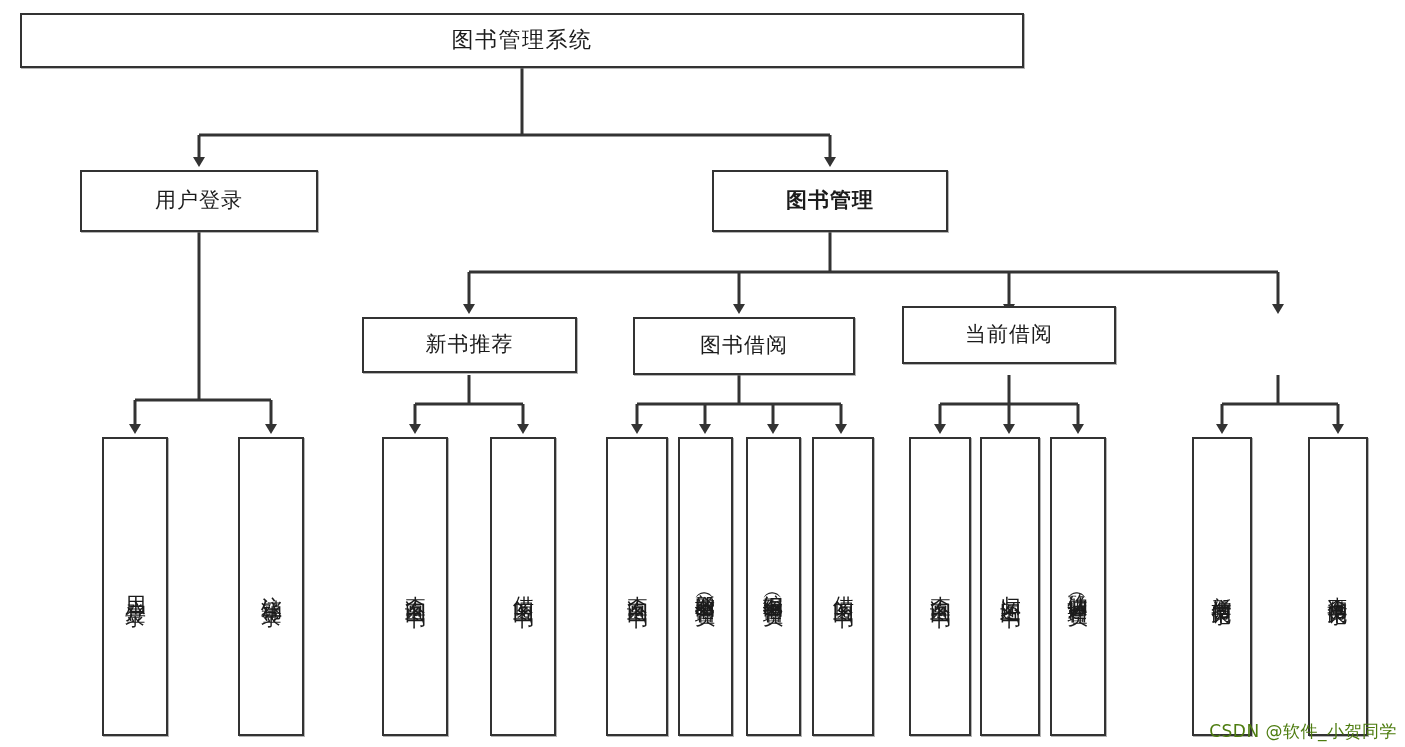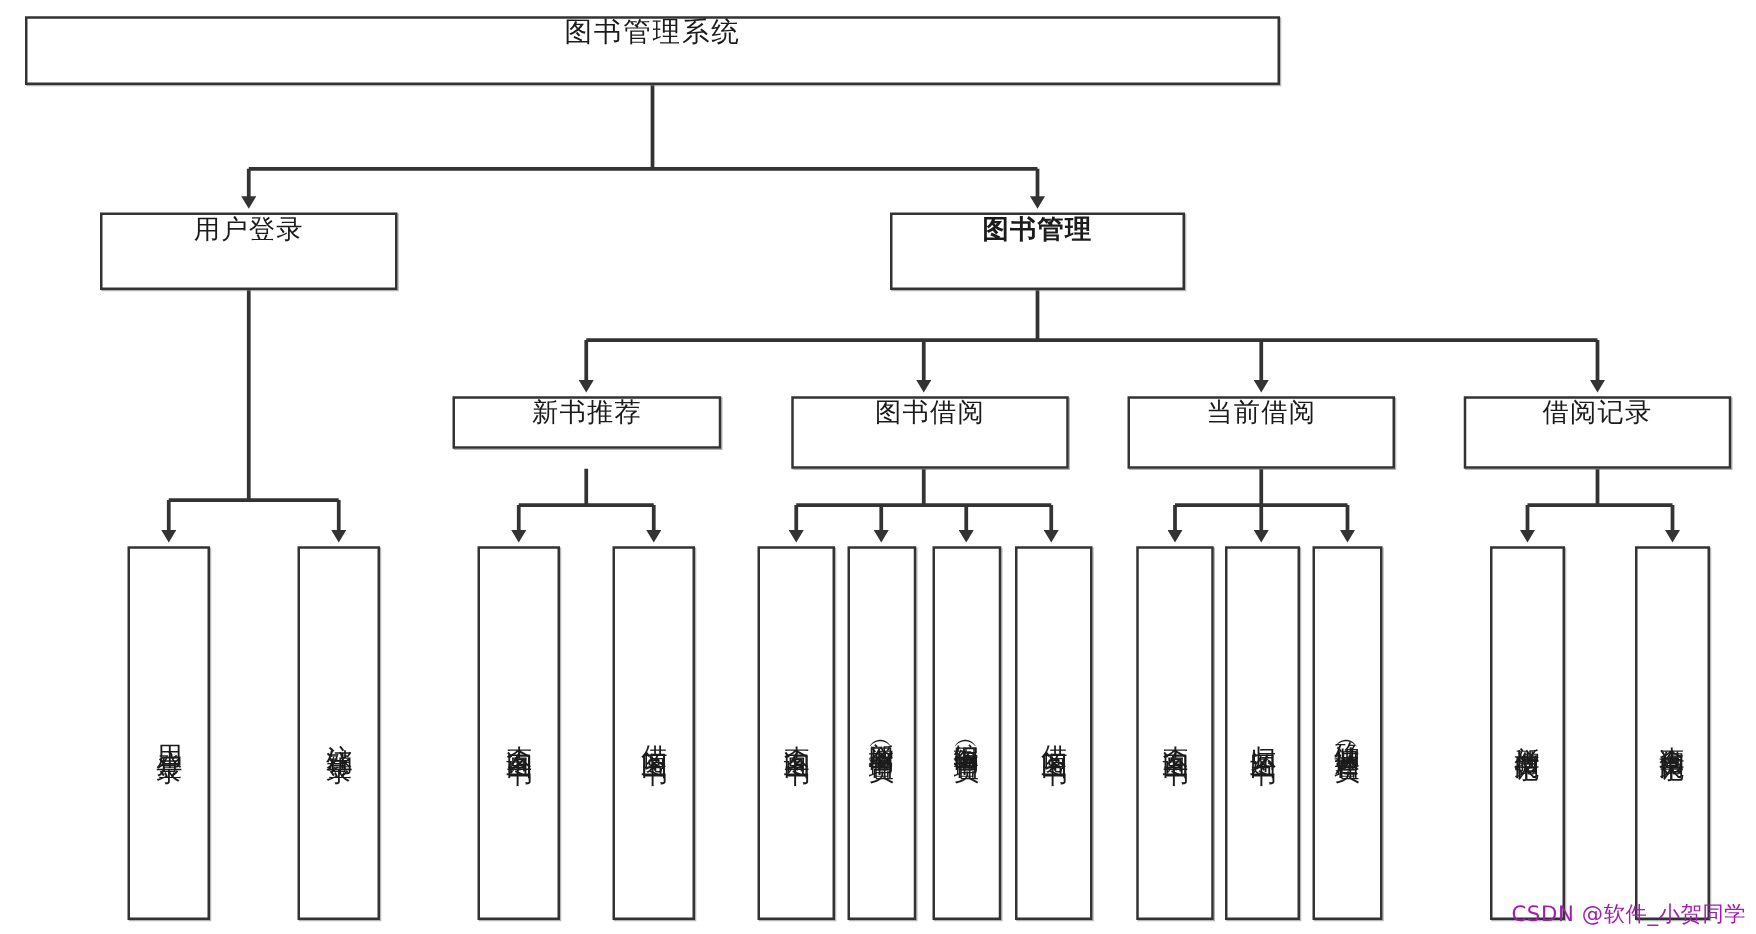--- a/index.html
+++ b/index.html
@@ -26,20 +26,21 @@
     height: 747px;
     pointer-events: none;
   }
   .node {
     position: absolute;
     box-sizing: border-box;
     background: #ffffff;
     border: 2px solid #333333;
     box-shadow: 1px 1px 0 0 rgba(120,120,120,0.55);
     display: flex;
+    align-items: center;
     justify-content: center;
     color: #1b1b1b;
     z-index: 2;
   }
   .node .label {
     display: block;
     text-align: center;
     line-height: 1.12;
     white-space: nowrap;
   }
@@ -69,21 +70,21 @@
   }
   .node.vert.narrow .label {
     font-size: 20px;
     letter-spacing: 2px;
   }
   #watermark {
     position: absolute;
     right: 8px;
     bottom: 4px;
     font-size: 17px;
-    color: #a21caf;
+    color: #4d7c0f;
     letter-spacing: 0.5px;
     z-index: 5;
     white-space: nowrap;
   }
 </style>
 </head>
 <body>
 
 <div id="diagram-canvas">
 
@@ -142,35 +143,32 @@
   </div>
 
   <div class="node horiz" style="left:80px; top:170px; width:238px; height:62px;">
     <span class="label">用户登录</span>
   </div>
 
   <div class="node horiz" style="left:712px; top:170px; width:236px; height:62px;font-weight:bold;">
     <span class="label">图书管理</span>
   </div>
 
-  <div class="node horiz" style="left:362px; top:317px; width:215px; height:42px;">
+  <div class="node horiz" style="left:362px; top:317px; width:215px; height:56px;">
     <span class="label">新书推荐</span>
   </div>
 
   <div class="node horiz" style="left:633px; top:317px; width:222px; height:58px;">
     <span class="label">图书借阅</span>
   </div>
 
-  <div class="node horiz" style="left:902px; top:317px; width:214px; height:58px;">
+  <div class="node horiz" style="left:902px; top:306px; width:214px; height:58px;">
     <span class="label">当前借阅</span>
   </div>
 
-  <div class="node horiz" style="left:1171px; top:317px; width:214px; height:58px;">
-    <span class="label">借阅记录</span>
-  </div>
 
   <div class="node vert" style="left:102px; top:437px; width:66px; height:299px;">
     <span class="label">用户登录</span>
   </div>
 
   <div class="node vert" style="left:238px; top:437px; width:66px; height:299px;">
     <span class="label">注销登录</span>
   </div>
 
   <div class="node vert" style="left:382px; top:437px; width:66px; height:299px;">

